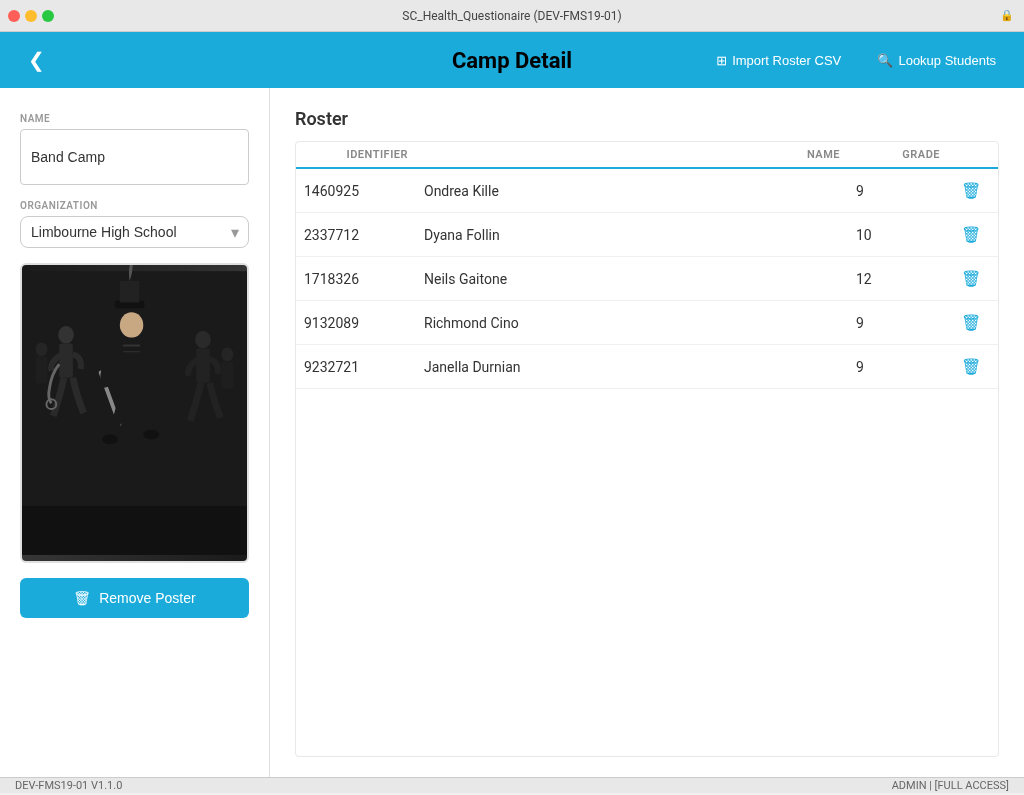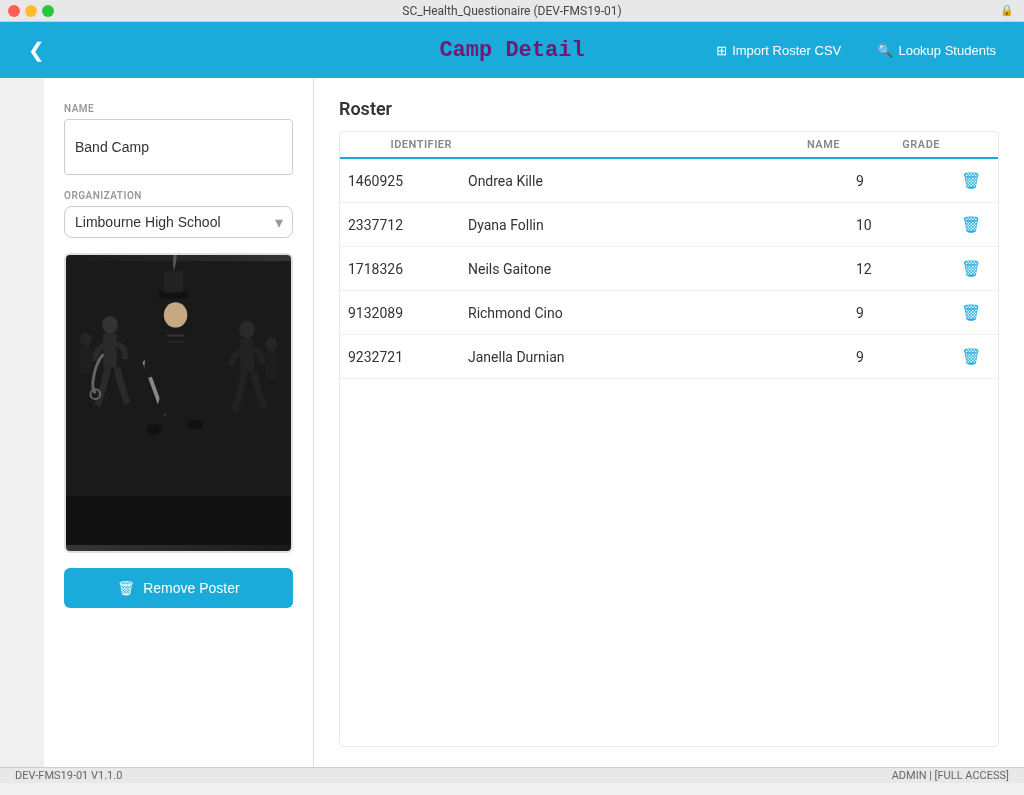--- a/index.html
+++ b/index.html
@@ -8,21 +8,21 @@
       background: #f0f0f0;
       width: 1024px;
       height: 795px;
       overflow: hidden;
       position: relative;
     }
 
     
     .titlebar {
       background: #e8e8e8;
-      height: 22px;
+      height: 32px;
       display: flex;
       align-items: center;
       justify-content: center;
       position: relative;
       border-bottom: 1px solid #ccc;
     }
     .titlebar-title {
       font-size: 12px;
       color: #444;
     }
@@ -66,22 +66,21 @@
       background: none;
       border: none;
       padding: 4px 8px;
     }
     .header-title {
       position: absolute;
       left: 50%;
       transform: translateX(-50%);
       font-size: 22px;
       font-weight: 700;
-      color: #701a75;
-      font-family: Liberation Mono, monospace;
+      color: #000000;
     }
     .header-actions {
       margin-left: auto;
       display: flex;
       gap: 20px;
       align-items: center;
     }
     .header-action-btn {
       color: white;
       font-size: 13px;
@@ -92,21 +91,20 @@
       background: none;
       border: none;
       padding: 4px 8px;
     }
 
     
     .main-content {
       display: flex;
       height: calc(795px - 22px - 56px - 28px);
       background: white;
-      margin-left: 44px;
     }
 
     
     .left-panel {
       width: 270px;
       min-width: 270px;
       padding: 25px 20px 20px 20px;
       border-right: 1px solid #e0e0e0;
       display: flex;
       flex-direction: column;

